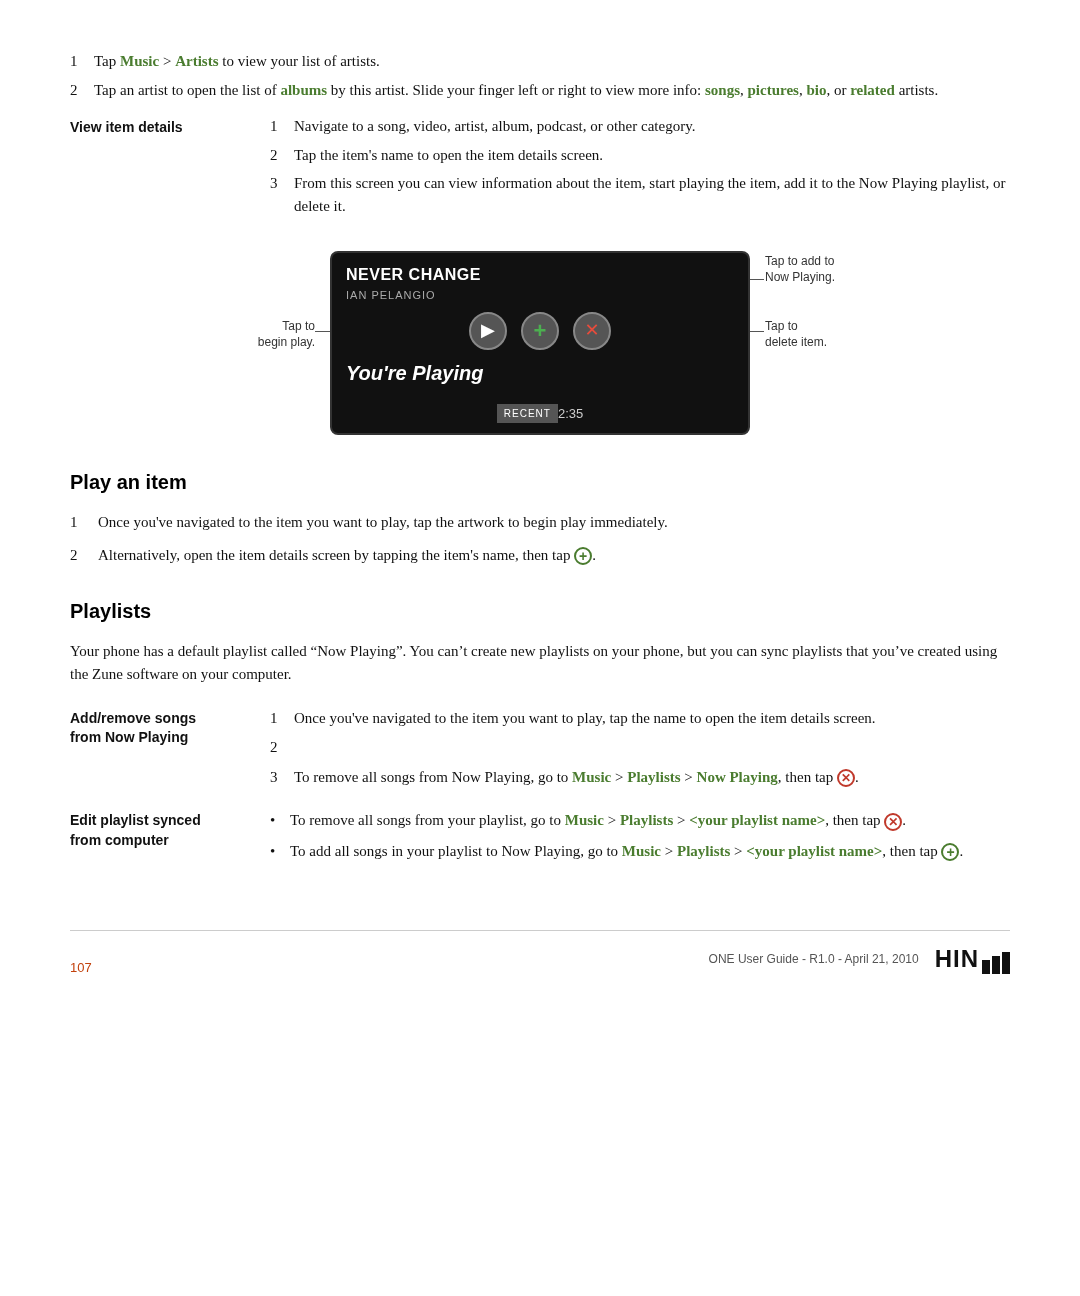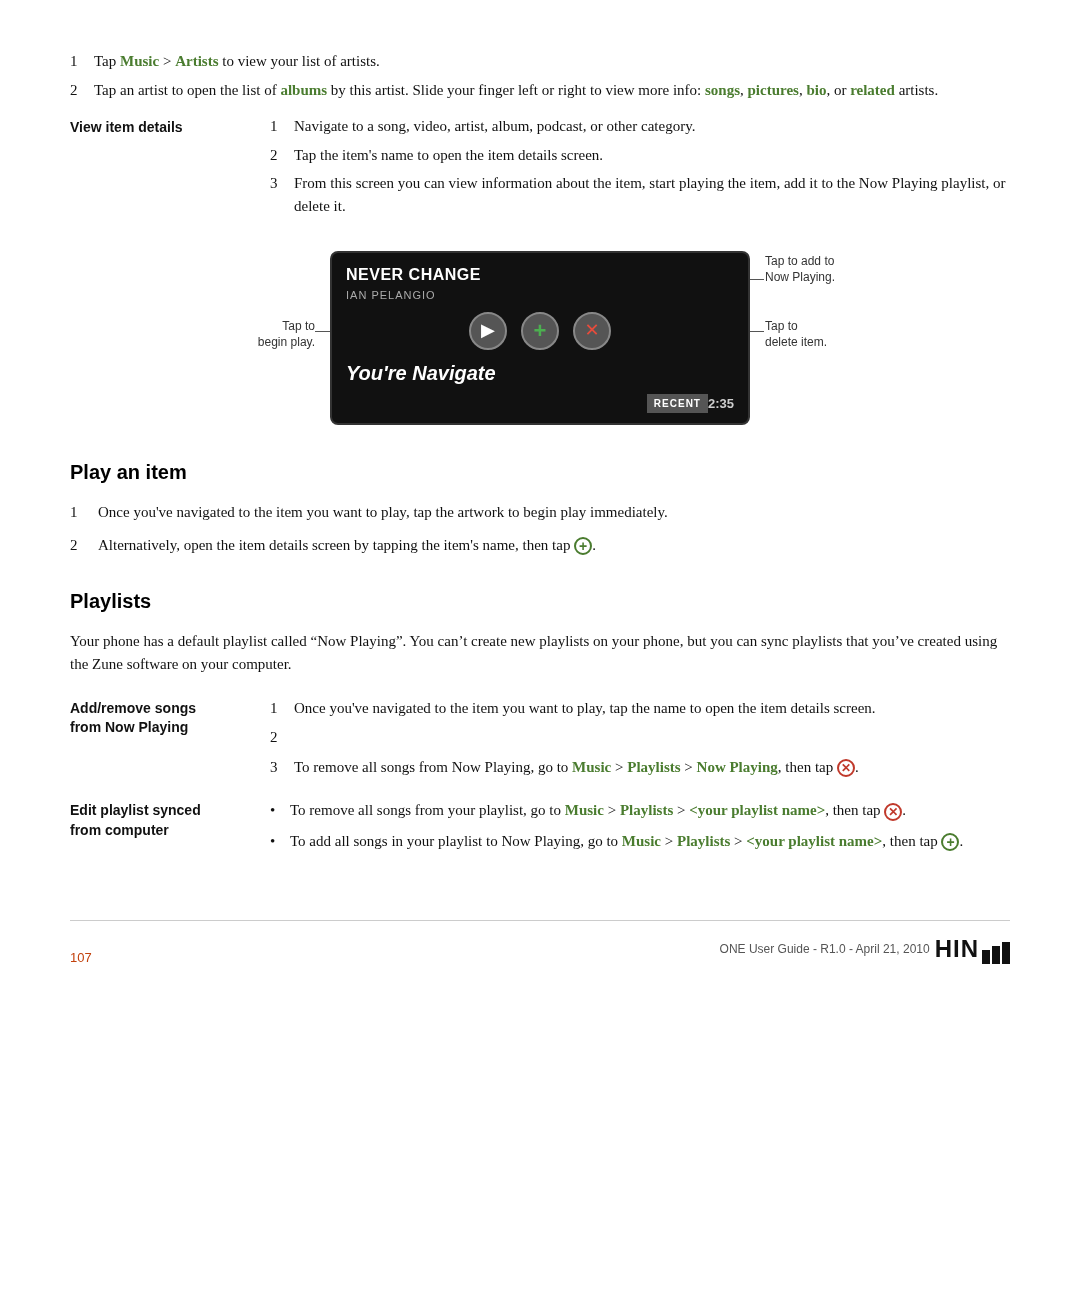--- a/index.html
+++ b/index.html
@@ -121,24 +121,23 @@
       border: 2px solid #888;
     }
     .device-track-name {
       font-size: 20px;
       font-weight: bold;
       margin-top: 4px;
       font-style: italic;
     }
     .device-bottom-bar {
       display: flex;
-      justify-content: flex-end;
+      justify-content: center;
       align-items: center;
-      margin-top: 6px;
-      font-weight: bold;
+      margin-top: 16px;
     }
     .device-tag {
       background: #555;
       color: #fff;
       font-size: 10px;
       padding: 2px 7px;
       letter-spacing: 1px;
       text-transform: uppercase;
     }
     .device-time {
@@ -328,21 +327,21 @@
       font-family: Arial, sans-serif;
       font-size: 13px;
       color: #c2410c;
     }
     .footer-info {
       font-family: Arial, sans-serif;
       font-size: 12px;
       color: #555;
       display: flex;
       align-items: center;
-      gap: 5px;
+      gap: 16px;
     }
     .footer-logo {
       font-family: Arial, sans-serif;
       font-weight: bold;
       font-size: 22px;
       letter-spacing: 1px;
       color: #111;
       display: flex;
       align-items: flex-end;
       gap: 1px;
@@ -413,21 +412,21 @@
         <div class="device-title-block">
           <div class="device-song-title">NEVER CHANGE</div>
           <div class="device-artist">IAN PELANGIO</div>
         </div>
       </div>
       <div class="device-controls">
         <div class="ctrl-btn ctrl-play">▶</div>
         <div class="ctrl-btn ctrl-add">+</div>
         <div class="ctrl-btn ctrl-del">✕</div>
       </div>
-      <div class="device-track-name">You're Navigate</div>
+      <div class="device-track-name">You're Playing</div>
       <div class="device-bottom-bar">
         <div class="device-tag">RECENT</div>
         <div class="device-time">2:35</div>
       </div>
     </div>
 
     <div class="callout-right-top">
       Tap to add to<br>Now Playing.
     </div>
     <div class="callout-line-right-top"></div>

